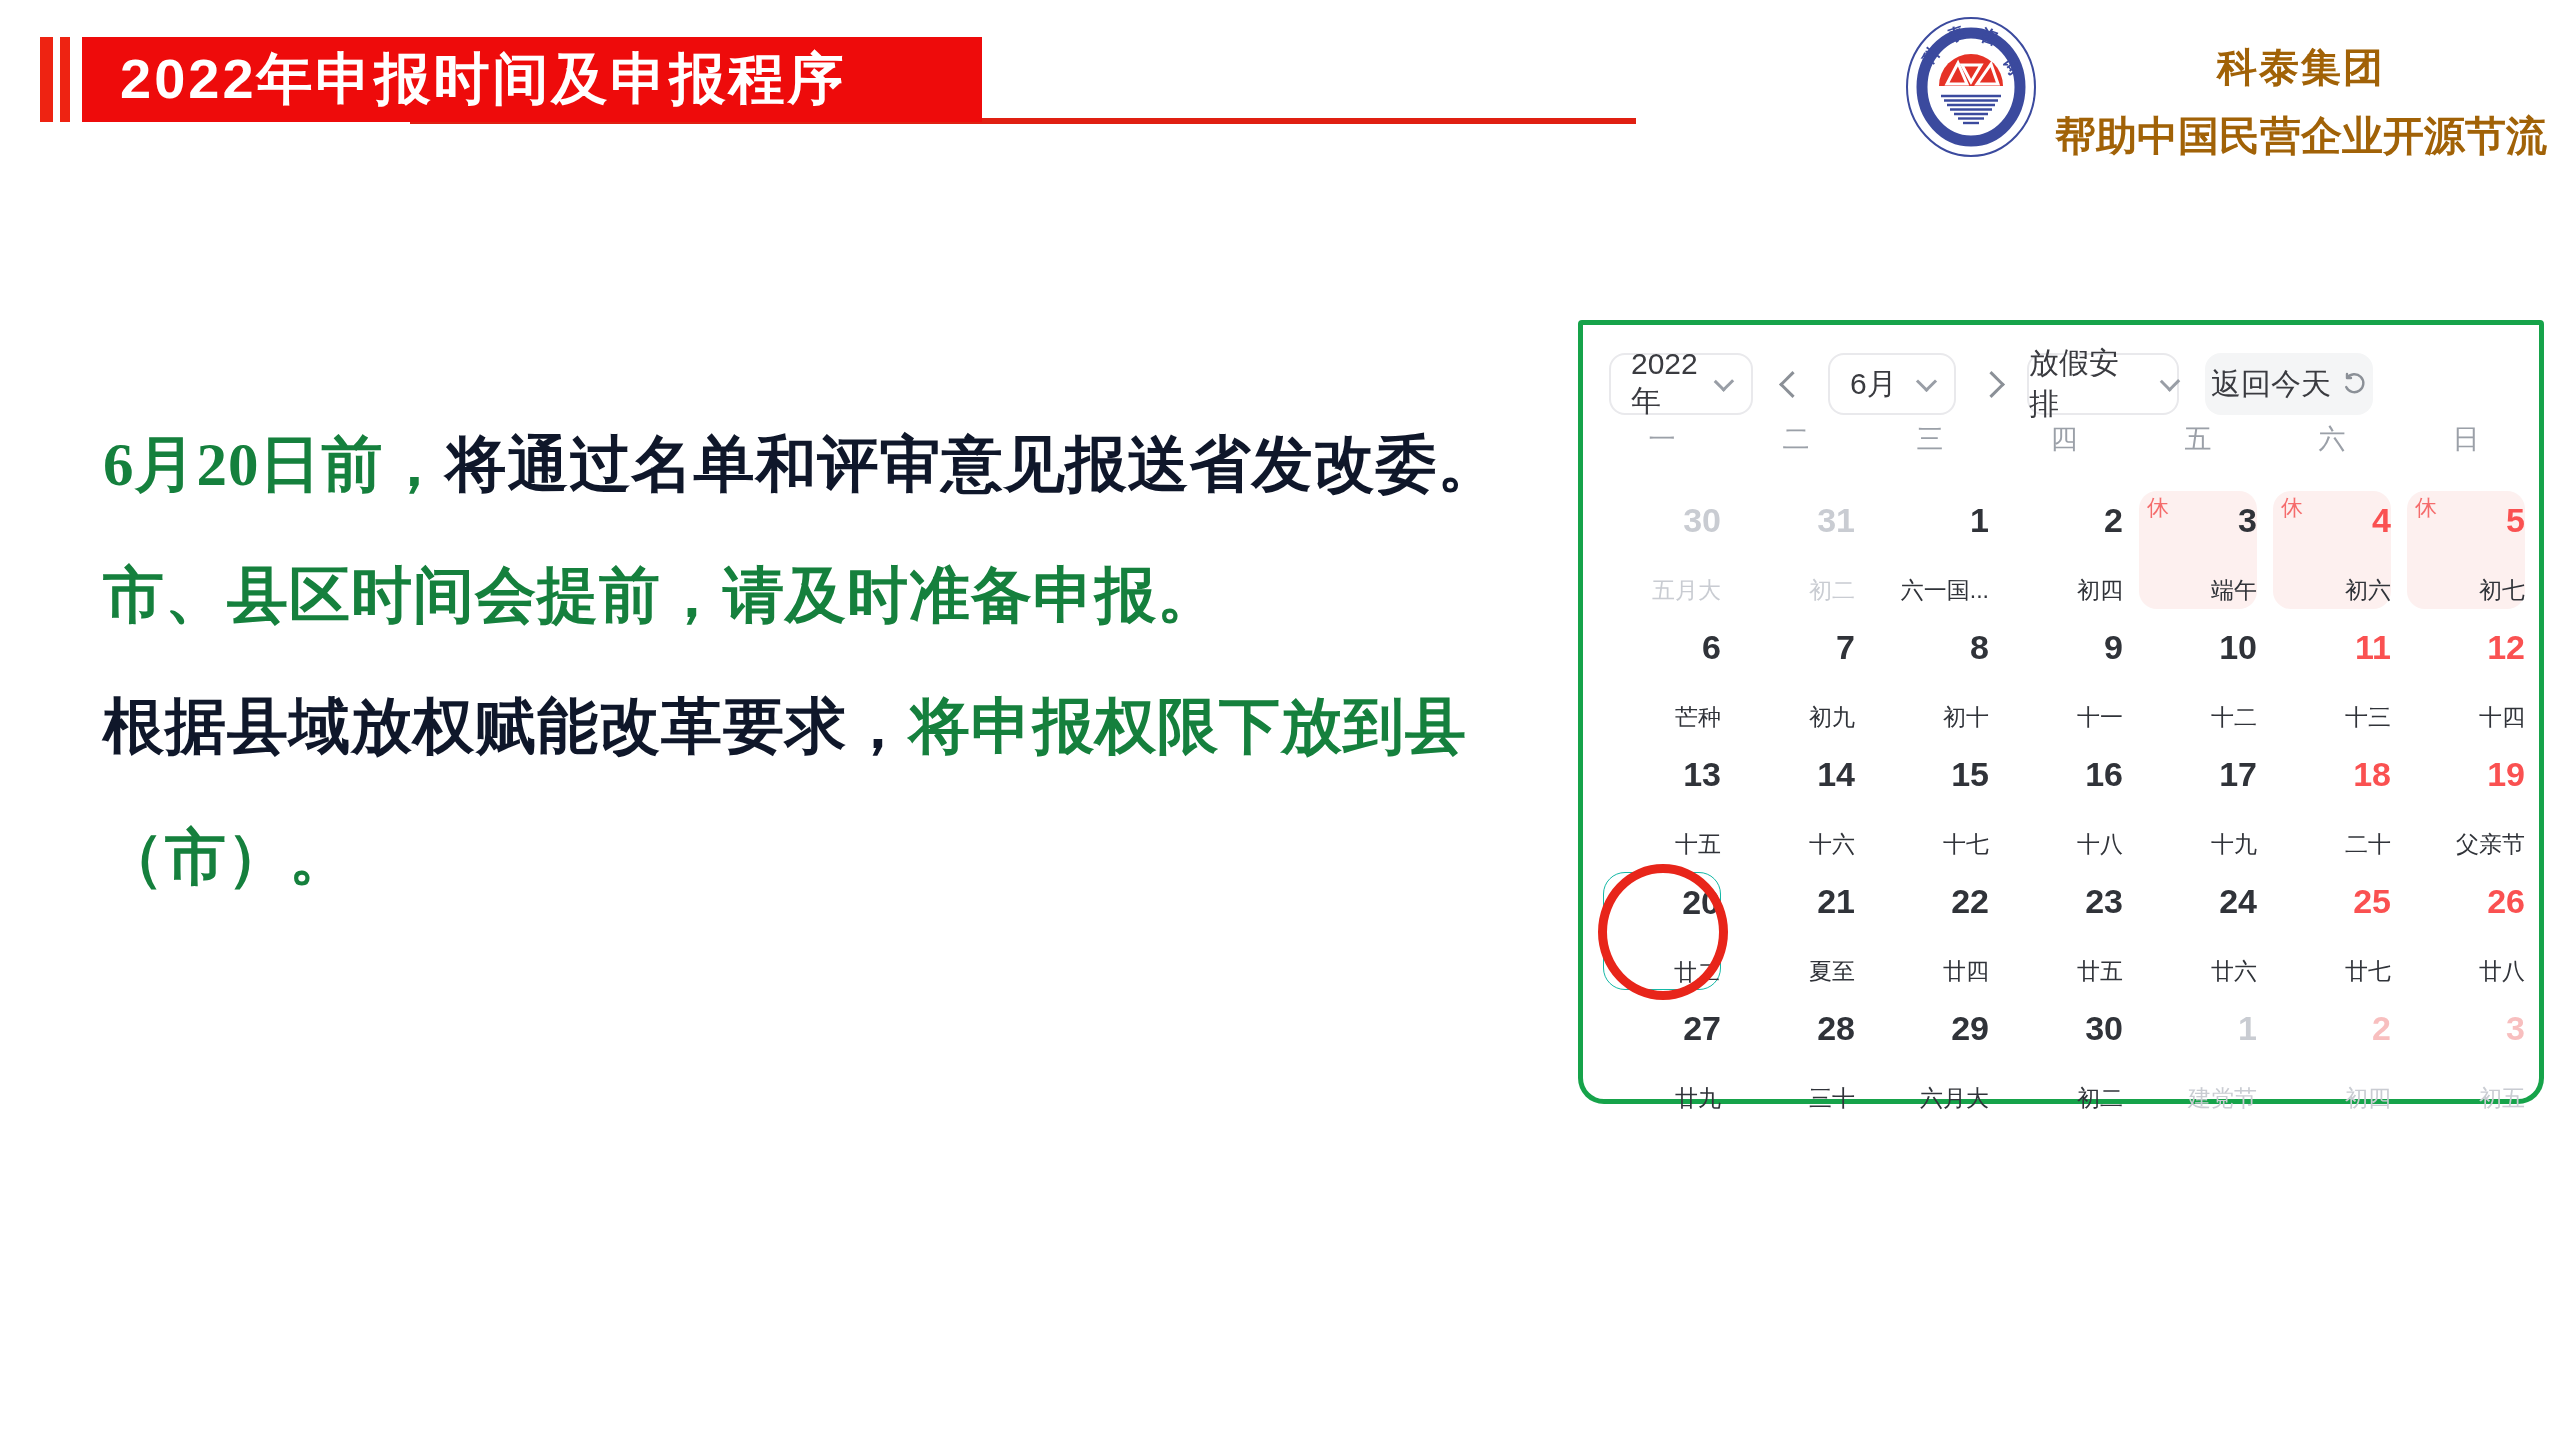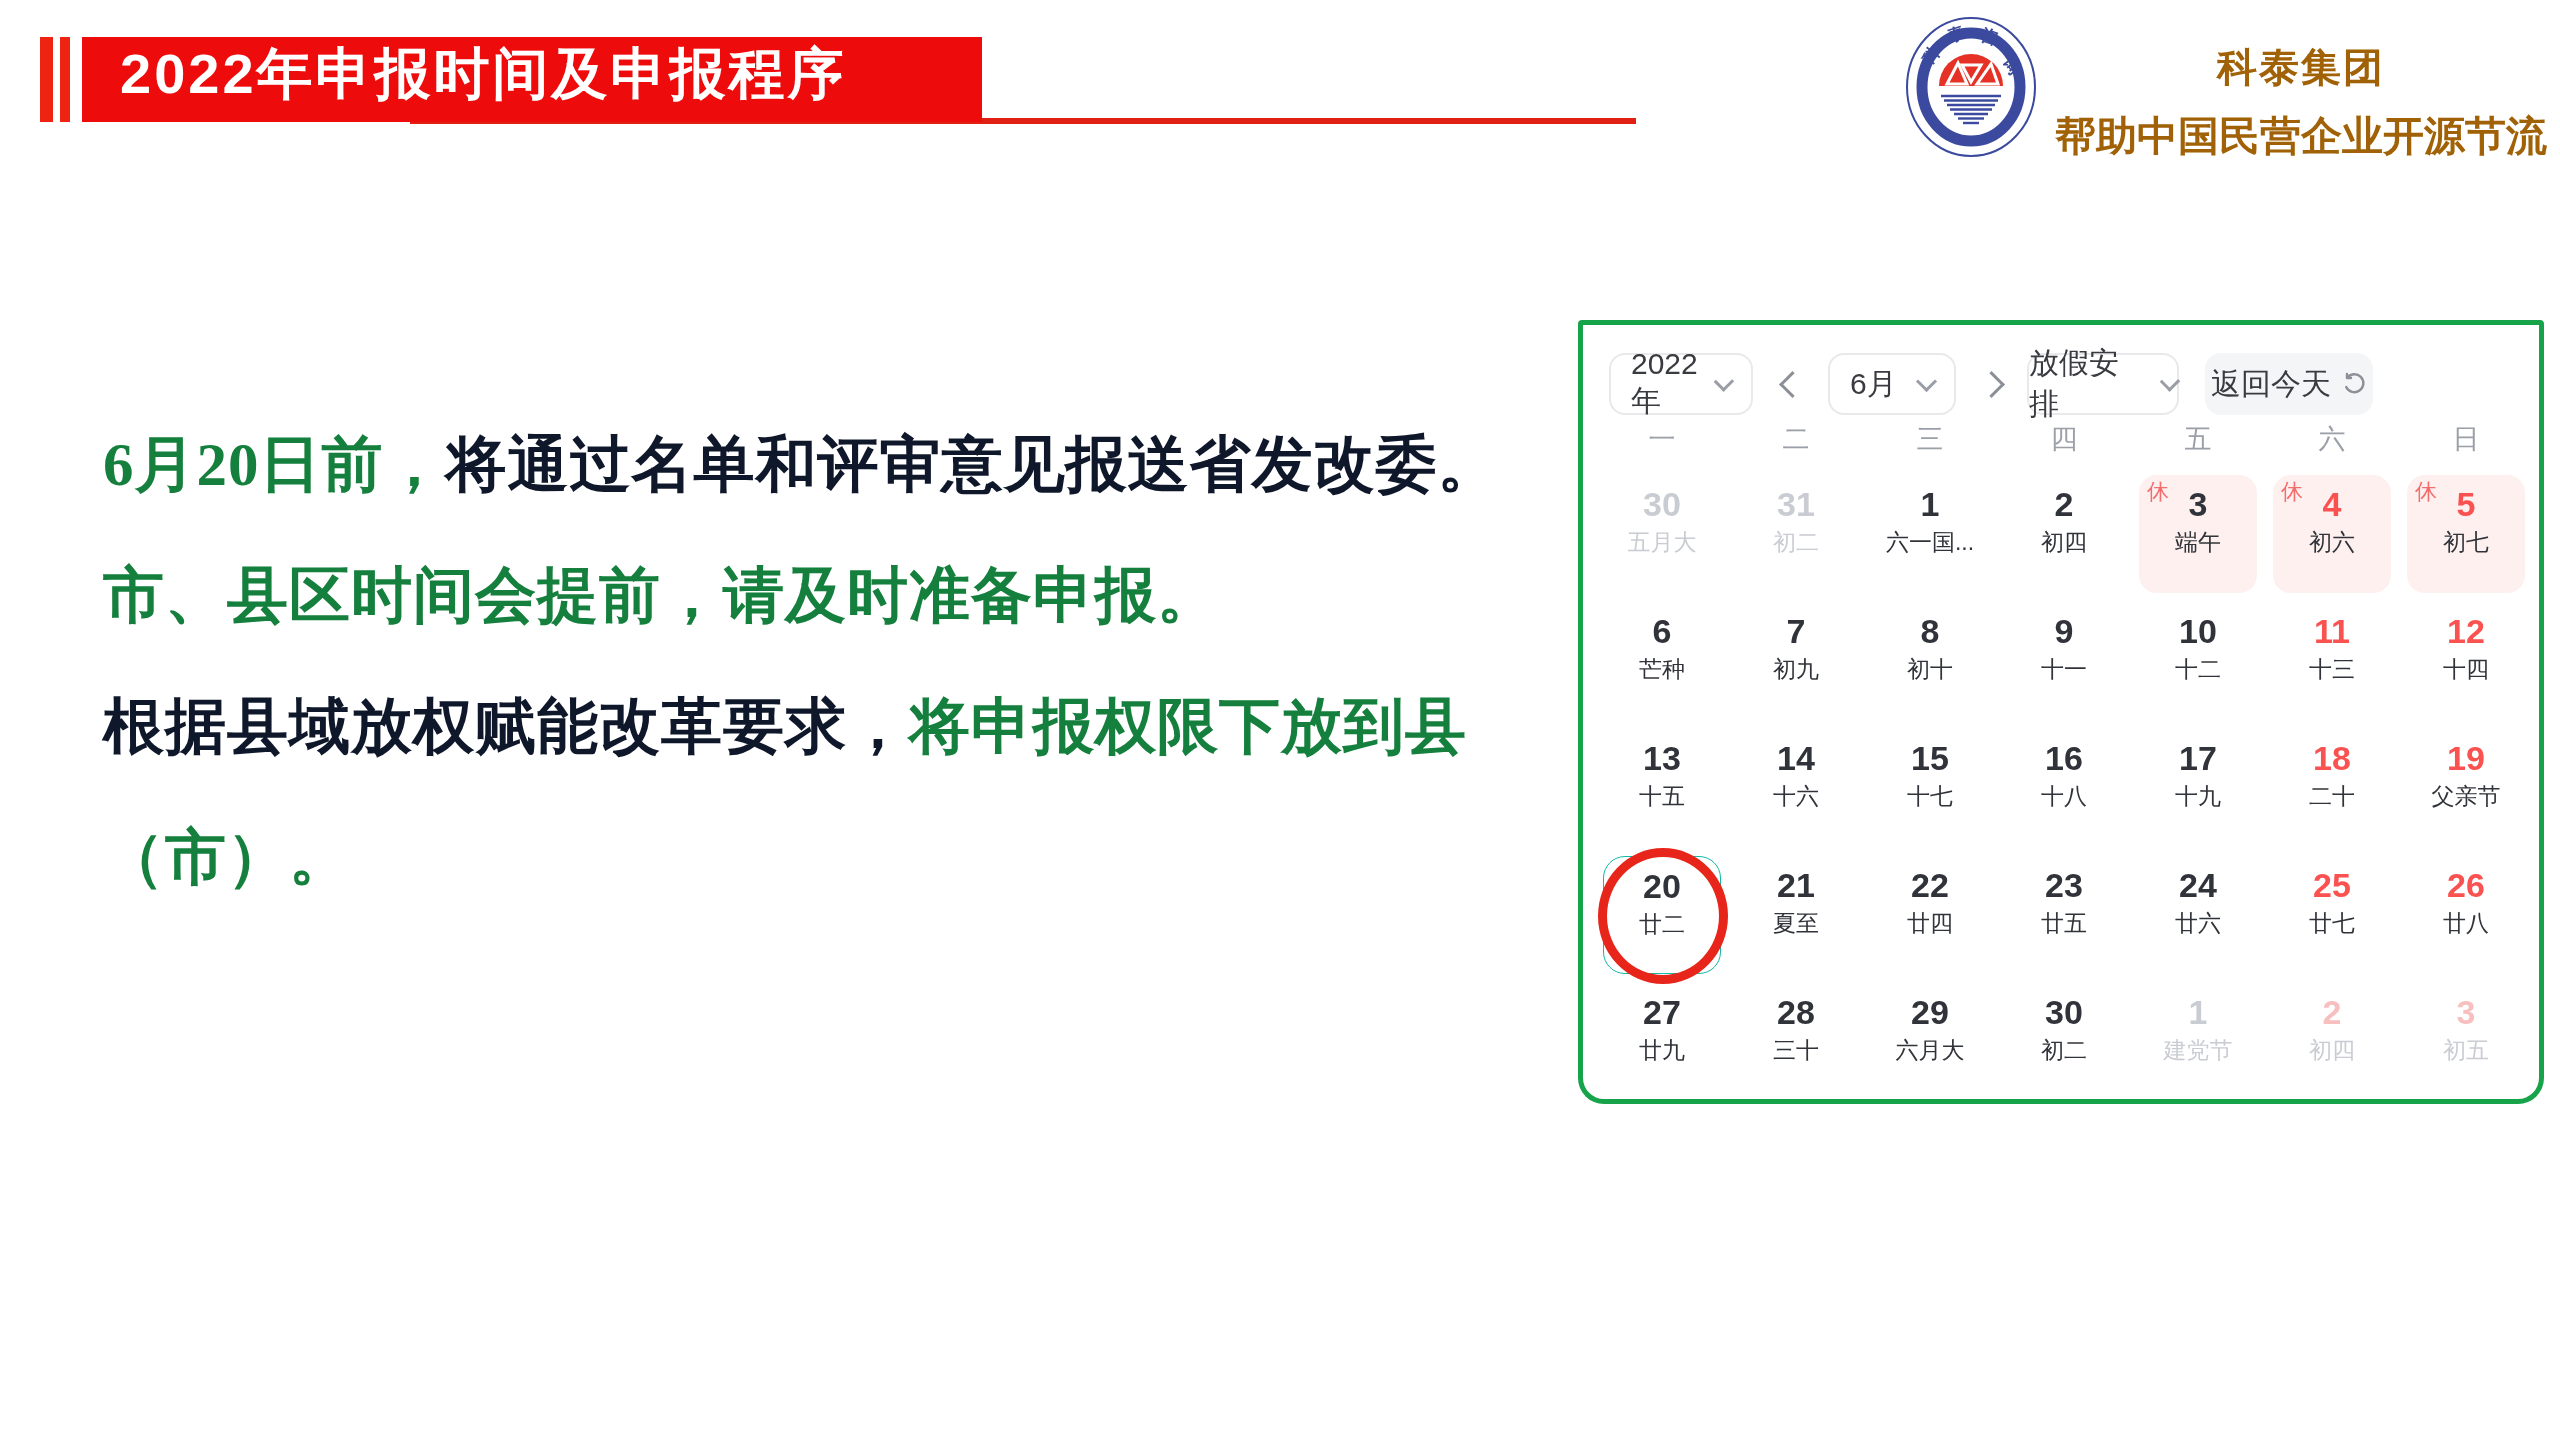--- a/index.html
+++ b/index.html
@@ -7,21 +7,21 @@
     width:2560px;height:1440px;position:relative;background:#ffffff;overflow:hidden;
     font-family:"Liberation Sans","DejaVu Sans",sans-serif;
   }
   
   .accent-bar{position:absolute;top:37px;height:85px;background:#ee2312;}
   .accent-bar.b1{left:40px;width:13px;}
   .accent-bar.b2{left:60px;width:10px;}
   .title-banner{
     position:absolute;left:82px;top:37px;width:900px;height:85px;background:#ee0b0b;
     color:#ffffff;font-size:56px;font-weight:bold;letter-spacing:3px;
-    display:flex;padding-left:38px;box-sizing:border-box;z-index:2;
+    display:flex;align-items:center;padding-left:38px;box-sizing:border-box;z-index:2;
   }
   .title-underline{position:absolute;left:410px;top:118px;width:1226px;height:6px;background:#e02012;z-index:1;}
   
   .logo-wrap{position:absolute;left:1905px;top:16px;width:132px;height:142px;}
   .brand-text{position:absolute;left:2055px;top:40px;width:492px;color:#a16207;text-align:center;}
   .brand-company{font-size:40px;font-weight:bold;letter-spacing:2px;}
   .brand-slogan{font-size:41px;font-weight:bold;margin-top:14px;letter-spacing:0px;white-space:nowrap;}
   
   .body-text{position:absolute;left:103px;top:424px;width:1460px;
     font-family:"Liberation Serif","DejaVu Serif",serif;font-weight:bold;}
@@ -41,22 +41,22 @@
   .chev{display:inline-block;width:12px;height:12px;border-right:3px solid #999ea6;border-bottom:3px solid #999ea6;}
   .chev-down{transform:rotate(45deg);margin-top:-6px;}
   .nav-chev{display:inline-block;width:16px;height:16px;border-right:3px solid #8b9097;border-bottom:3px solid #8b9097;cursor:pointer;}
   .nav-prev{transform:rotate(135deg);margin-left:30px;}
   .nav-next{transform:rotate(-45deg);margin-left:26px;}
   .undo-icon{display:inline-block;width:26px;height:26px;}
   .weekday-row{position:absolute;left:12px;top:96px;width:938px;display:grid;grid-template-columns:repeat(7,134px);}
   .weekday-row span{text-align:center;font-size:27px;color:#9ba0a8;}
   .cells{position:absolute;left:12px;top:150px;width:938px;display:grid;
     grid-template-columns:repeat(7,134px);grid-auto-rows:127px;}
-  .cell{position:relative;width:118px;height:118px;margin:0 auto;border-radius:18px;
-    display:flex;flex-direction:column;align-items:center;padding-top:8px;box-sizing:border-box;cursor:pointer;}
+  .cell{position:relative;width:118px;height:118px;margin:16px auto;border-radius:18px;
+    display:flex;flex-direction:column;align-items:flex-end;padding-top:8px;box-sizing:border-box;cursor:pointer;gap:32px;}
   .cell .num{font-size:34px;font-weight:600;color:#303339;line-height:42px;}
   .cell .lunar{font-size:23px;color:#303339;line-height:32px;margin-top:1px;white-space:nowrap;}
   .cell.weekend .num{color:#fa5151;}
   .cell.muted .num{color:#c9ccd2;}
   .cell.muted .lunar{color:#c9ccd2;}
   .cell.muted.weekend .num{color:#f8bfbf;}
   .cell.holiday{background:#fdf0ef;}
   .holiday-badge{position:absolute;left:8px;top:2px;font-size:22px;color:#f56c6c;}
   .cell.circled{border:1px solid #14b8a6;border-radius:22px;}
   .red-circle{position:absolute;left:-6px;top:-9px;width:112px;height:118px;

